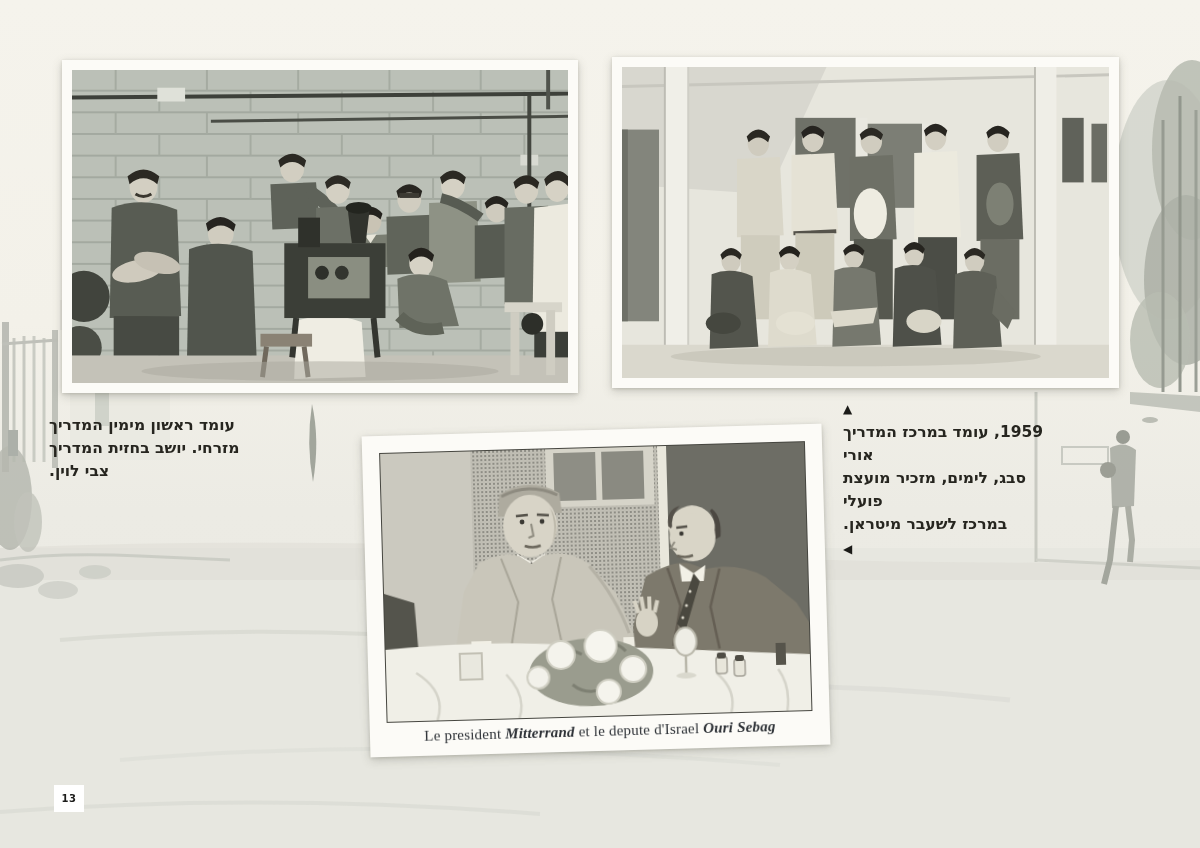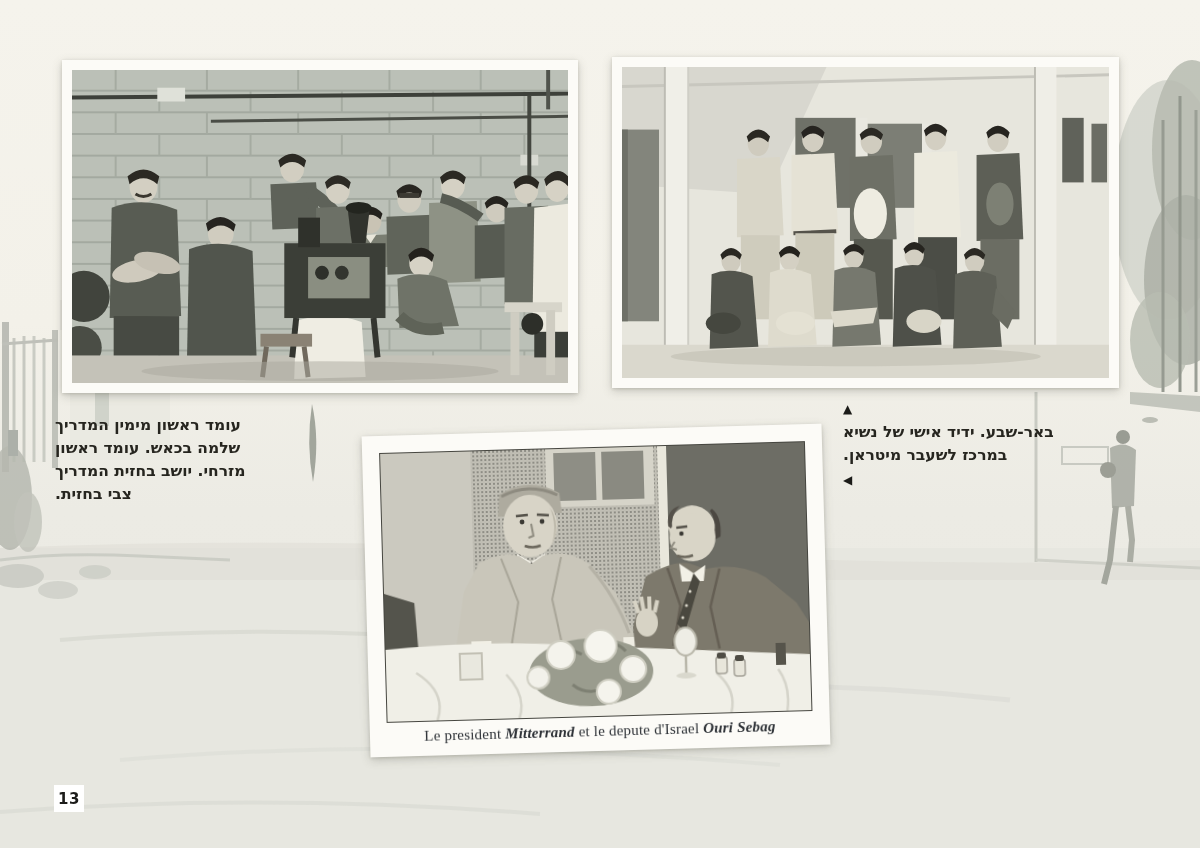--- a/index.html
+++ b/index.html
@@ -35,31 +35,31 @@
     font-size:15px; color:#2e3237; letter-spacing:.2px;
     white-space:nowrap;
   }
   .fr-caption .nm { font-weight:bold; font-style:italic; }
 
   .heb-caption {
     position:absolute; direction:rtl; text-align:left;
     font-size:15.5px; font-weight:600; color:#26251f;
     line-height:23px; letter-spacing:0;
   }
-  .cap-left  { left:55px;  top:414px; width:196px; }
+  .cap-left  { left:49px;  top:414px; width:196px; }
   .cap-right { left:843px; top:402px; width:226px; }
   .tri { display:block; direction:ltr; text-align:left; font-size:12px; color:#1b1b18; line-height:14px; }
   .tri-up   { margin:0 0 5px 0; }
   .tri-left { margin:6px 0 0 0; }
 
   .page-number-chip {
     position:absolute; left:54px; top:785px; width:30px; height:27px;
     background:#ffffff; display:flex; align-items:center; justify-content:center;
   }
-  .page-number { font-size:15px; font-weight:bold; color:#1c1c1a; letter-spacing:.5px; }
+  .page-number { font-size:10px; font-weight:bold; color:#1c1c1a; letter-spacing:.5px; }
 </style>
 </head>
 <body>
 
 <div class="page">
 
   <svg class="bg-photo" viewBox="0 0 1200 848" aria-hidden="true">
 
     <rect x="0" y="548" width="1200" height="300" fill="#e6e6df" opacity=".75"></rect>
     <path d="M0 548 Q300 536 620 552 T1200 560 L1200 580 L0 580 Z" fill="#dddcd4" opacity=".5"></path>
@@ -313,28 +313,28 @@
         <path d="M351 192 Q362 178 373 192 L371 197 Q362 188 353 197 Z" fill="#2b2923"></path>
         <path d="M342 212 Q362 204 384 214 L390 286 L340 288 Z" fill="#5e6057"></path>
         <path d="M384 226 L404 250 L396 268 L380 252 Z" fill="#6a6c62"></path>
       </g>
       <ellipse cx="240" cy="296" rx="190" ry="10" fill="#bcbaae" opacity=".5"></ellipse>
     </svg>
   </div>
 
   <div class="heb-caption cap-left">
     <div class="cap-line">עומד ראשון מימין המדריך</div>
-    <div class="cap-line">שלמה בכאש. עומד ראשון</div>
     <div class="cap-line">מזרחי. יושב בחזית המדריך</div>
-    <div class="cap-line">צבי בחזית.</div>
+    <div class="cap-line">צבי לוין.</div>
   </div>
 
   <div class="heb-caption cap-right">
     <span class="tri tri-up">▲</span>
-    <div class="cap-line">באר-שבע. ידיד אישי של נשיא</div>
+    <div class="cap-line">1959, עומד במרכז המדריך אורי</div>
+    <div class="cap-line">סבג, לימים, מזכיר מועצת פועלי</div>
     <div class="cap-line">במרכז לשעבר מיטראן.</div>
     <span class="tri tri-left">◀</span>
   </div>
 
   <div class="photo-card card-bottom">
     <div class="frame">
       <svg viewBox="0 0 424 268">
         <defs>
           <pattern id="halftone" width="4" height="4" patternUnits="userSpaceOnUse">
             <rect width="4" height="4" fill="#c2c0b6"></rect>

